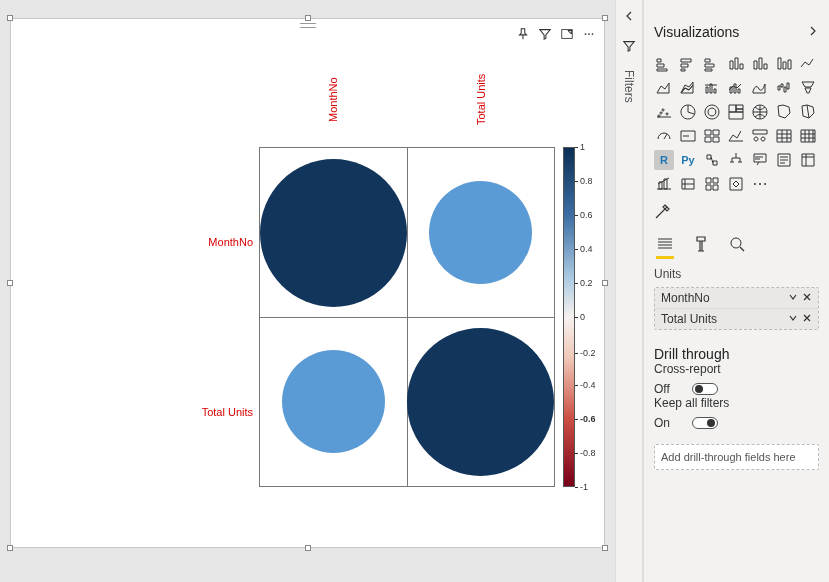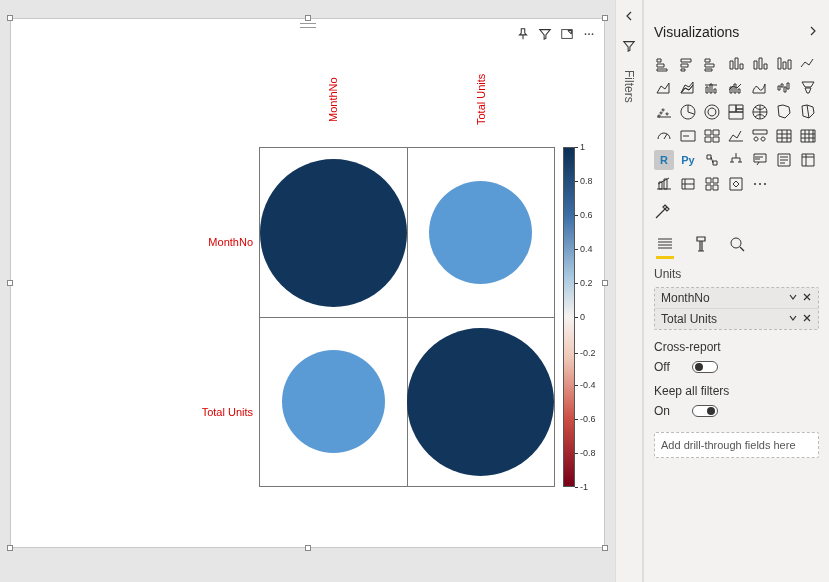--- a/index.html
+++ b/index.html
@@ -62,21 +62,21 @@
 .tab-ic.active::after { content: ""; position: absolute; bottom: -4px; left: 2px; right: 2px; height: 3px; background: #f2c811; }
 
 .section-label { margin-top: 12px; font-size: 12px; color: #444; }
 .field-list { margin-top: 6px; border: 1px dashed #bbb; border-radius: 2px; }
 .field-item { display: flex; align-items: center; justify-content: space-between; padding: 3px 6px; background: #e9e8e7; border-bottom: 1px solid #d8d8d8; font-size: 12px; }
 .field-item:last-child { border-bottom: none; }
 .field-acts { display: flex; gap: 4px; color: #555; }
 .field-acts span { cursor: pointer; }
 
 .drill-head { margin-top: 16px; font-size: 14px; color: #222; }
-.drill-sub { margin-top: 10px; font-size: 12px; color: #333; }
+.drill-sub { font-size: 12px; color: #333; }
 .toggle-row { margin-top: 6px; display: flex; align-items: center; gap: 22px; font-size: 12px; color: #333; }
 .toggle { position: relative; width: 26px; height: 12px; border: 1px solid #555; border-radius: 7px; background: #fff; cursor: pointer; }
 .toggle .knob { position: absolute; top: 1px; width: 8px; height: 8px; border-radius: 50%; background: #333; }
 .toggle.off .knob { left: 2px; }
 .toggle.on .knob { right: 2px; }
 .toggle.on { background: #fff; }
 
 .drop-well { margin-top: 14px; border: 1px dashed #bbb; padding: 6px 6px; font-size: 11px; color: #555; border-radius: 2px; background: #fff; }
 
 
@@ -157,21 +157,21 @@
         <div class="colorbar"></div>
         <div class="cb-ticks" id="cbticks">
             <div style="top: 2px;">1</div>
             <div style="top: 36px;">0.8</div>
             <div style="top: 70px;">0.6</div>
             <div style="top: 104px;">0.4</div>
             <div style="top: 138px;">0.2</div>
             <div style="top: 172px;">0</div>
             <div style="top: 208px;">-0.2</div>
             <div style="top: 240px;">-0.4</div>
-            <div style="top: 274px;">-0.6</div>
+            <div style="top: 274px; font-weight: bold;">-0.6</div>
             <div style="top: 308px;">-0.8</div>
             <div style="top: 342px;">-1</div>
           </div>
       </div>
     </div>
   </div>
 
   <div class="rail">
     <div class="rail-collapse">
       <svg width="12" height="12" viewBox="0 0 12 12">
@@ -442,20 +442,21 @@
           <span><svg width="10" height="10" viewBox="0 0 10 10">
                 <path class="s" d="M2 3 L5 7 L8 3"></path>
               </svg></span>
           <span><svg width="10" height="10" viewBox="0 0 10 10">
                 <path class="s" d="M2 2 L8 8 M8 2 L2 8"></path>
               </svg></span>
         </span>
       </div>
     </div>
 
+    <div class="drill-head">Drill through</div>
 
     <div class="drill-sub">Cross-report</div>
     <div class="toggle-row">
       <span>Off</span>
       <div class="toggle off">
           <div class="knob"></div>
         </div>
     </div>
 
     <div class="drill-sub">Keep all filters</div>

